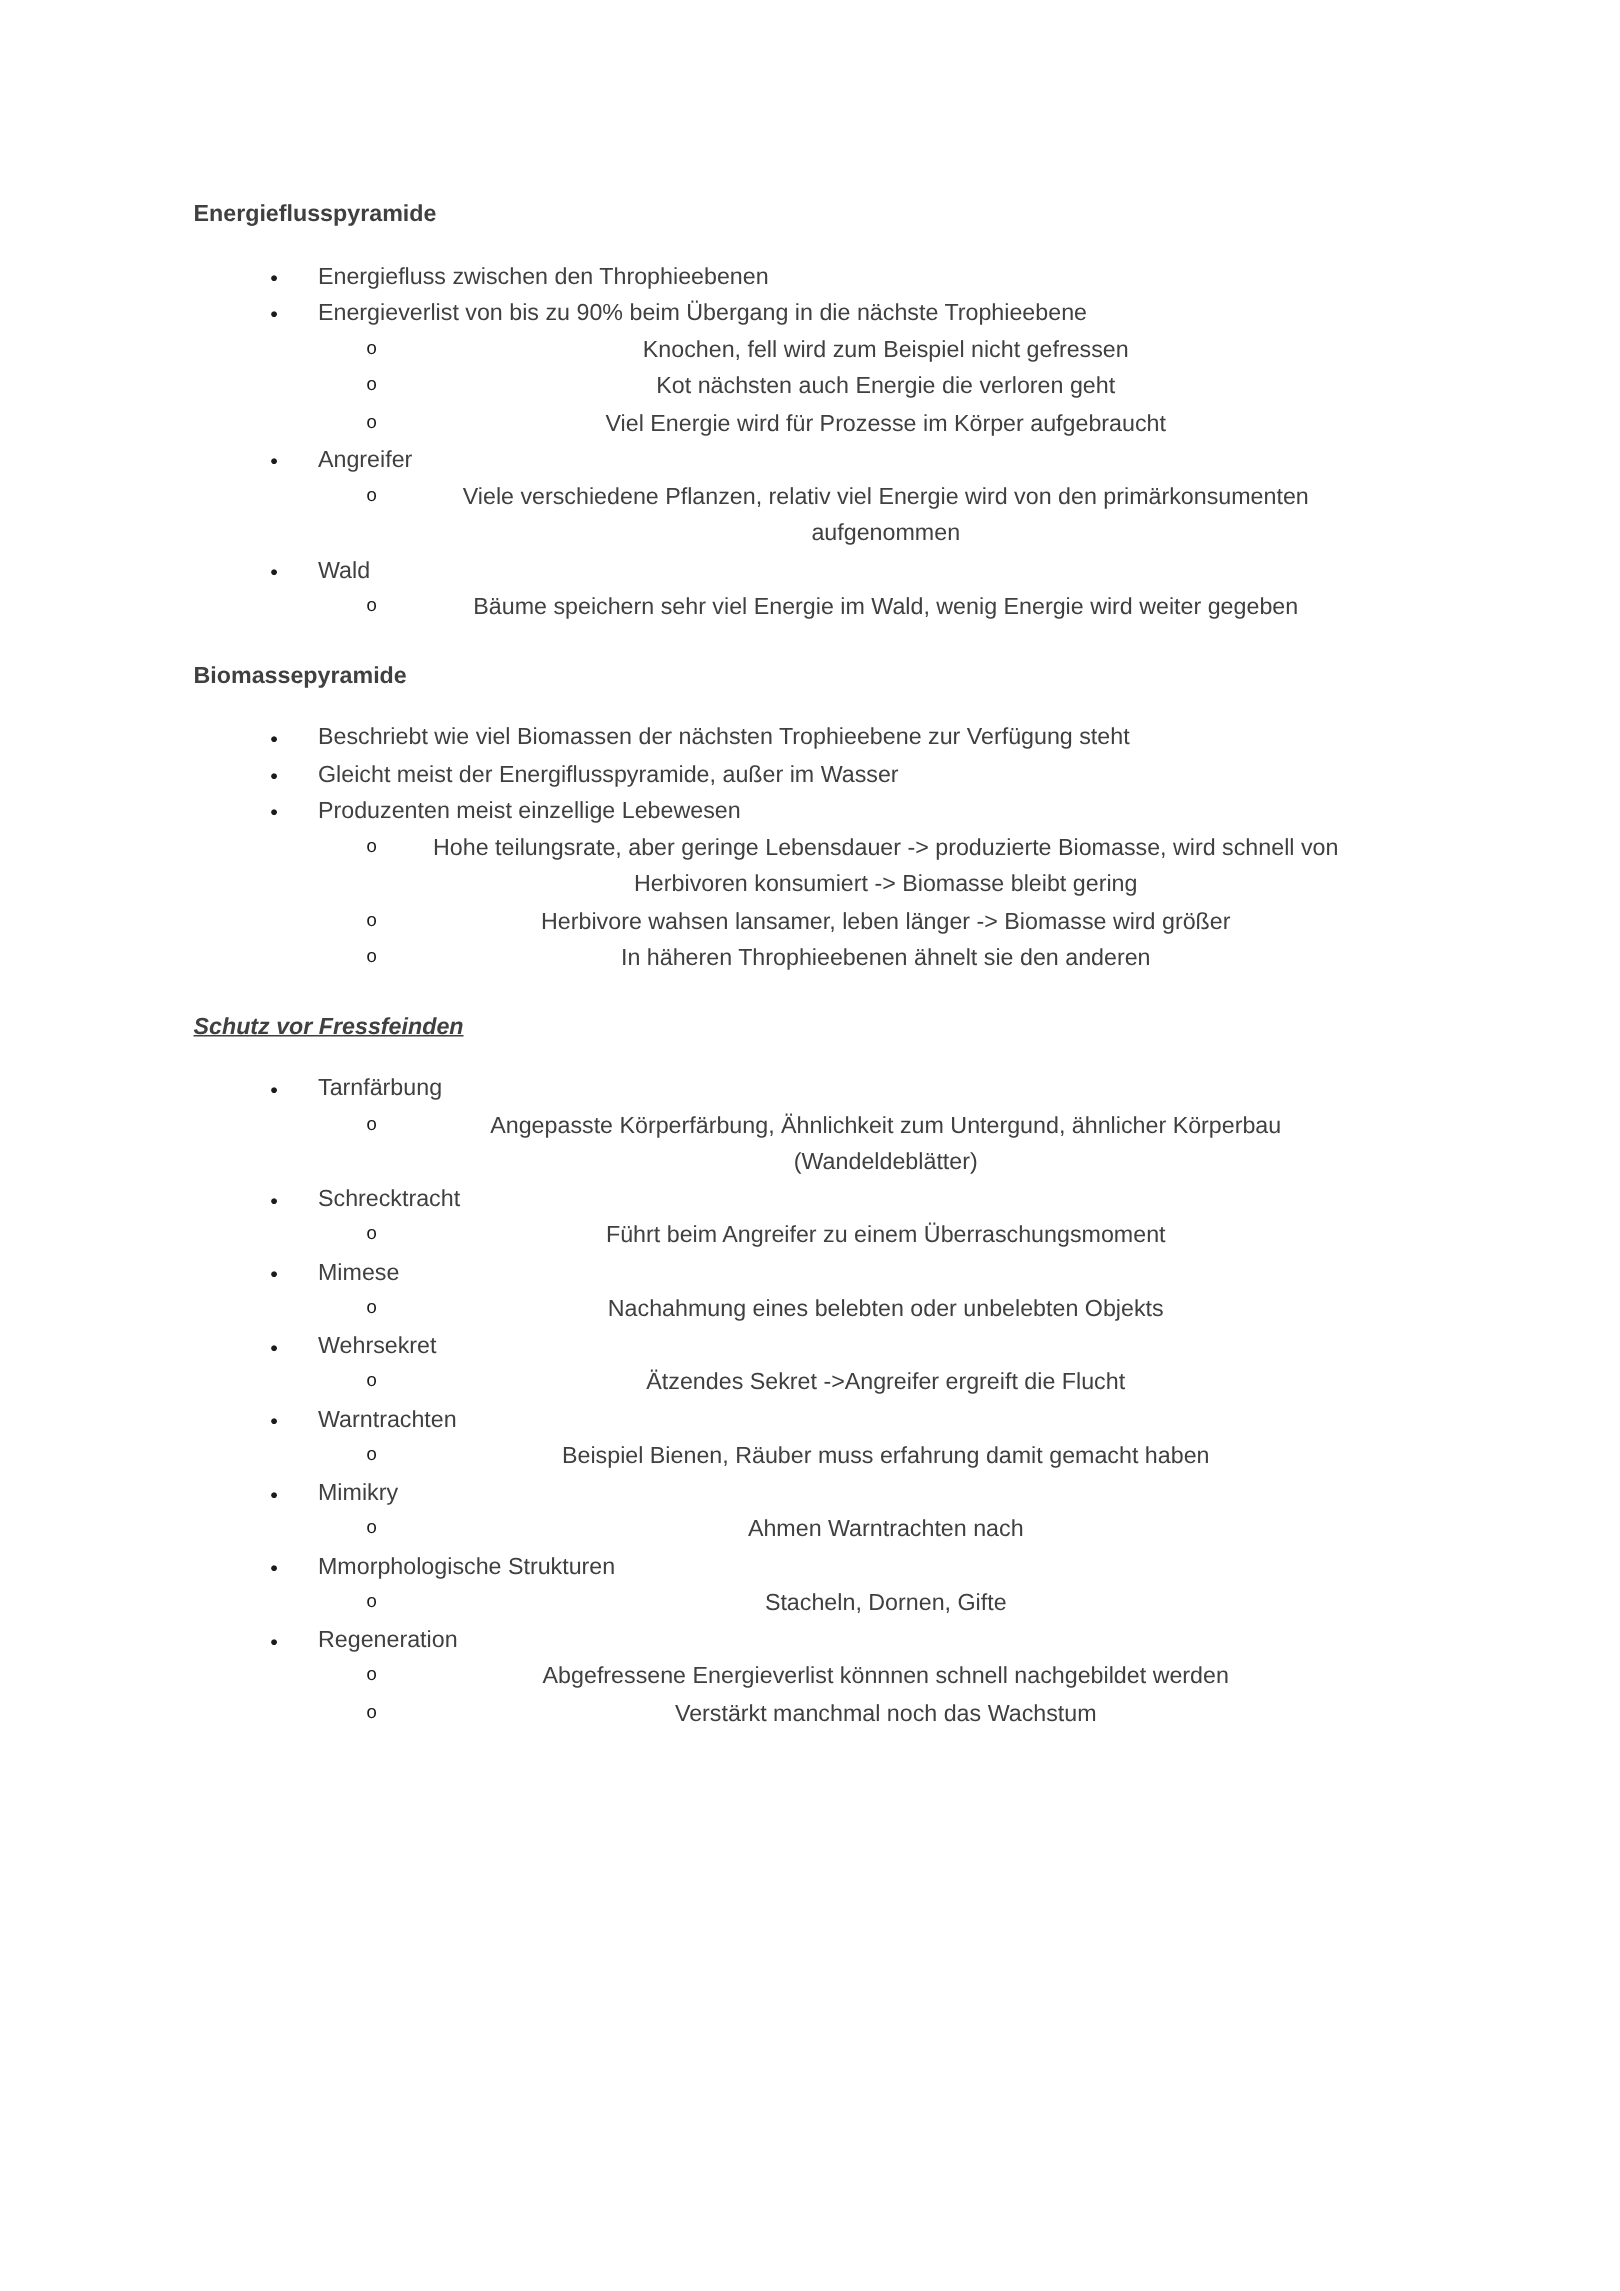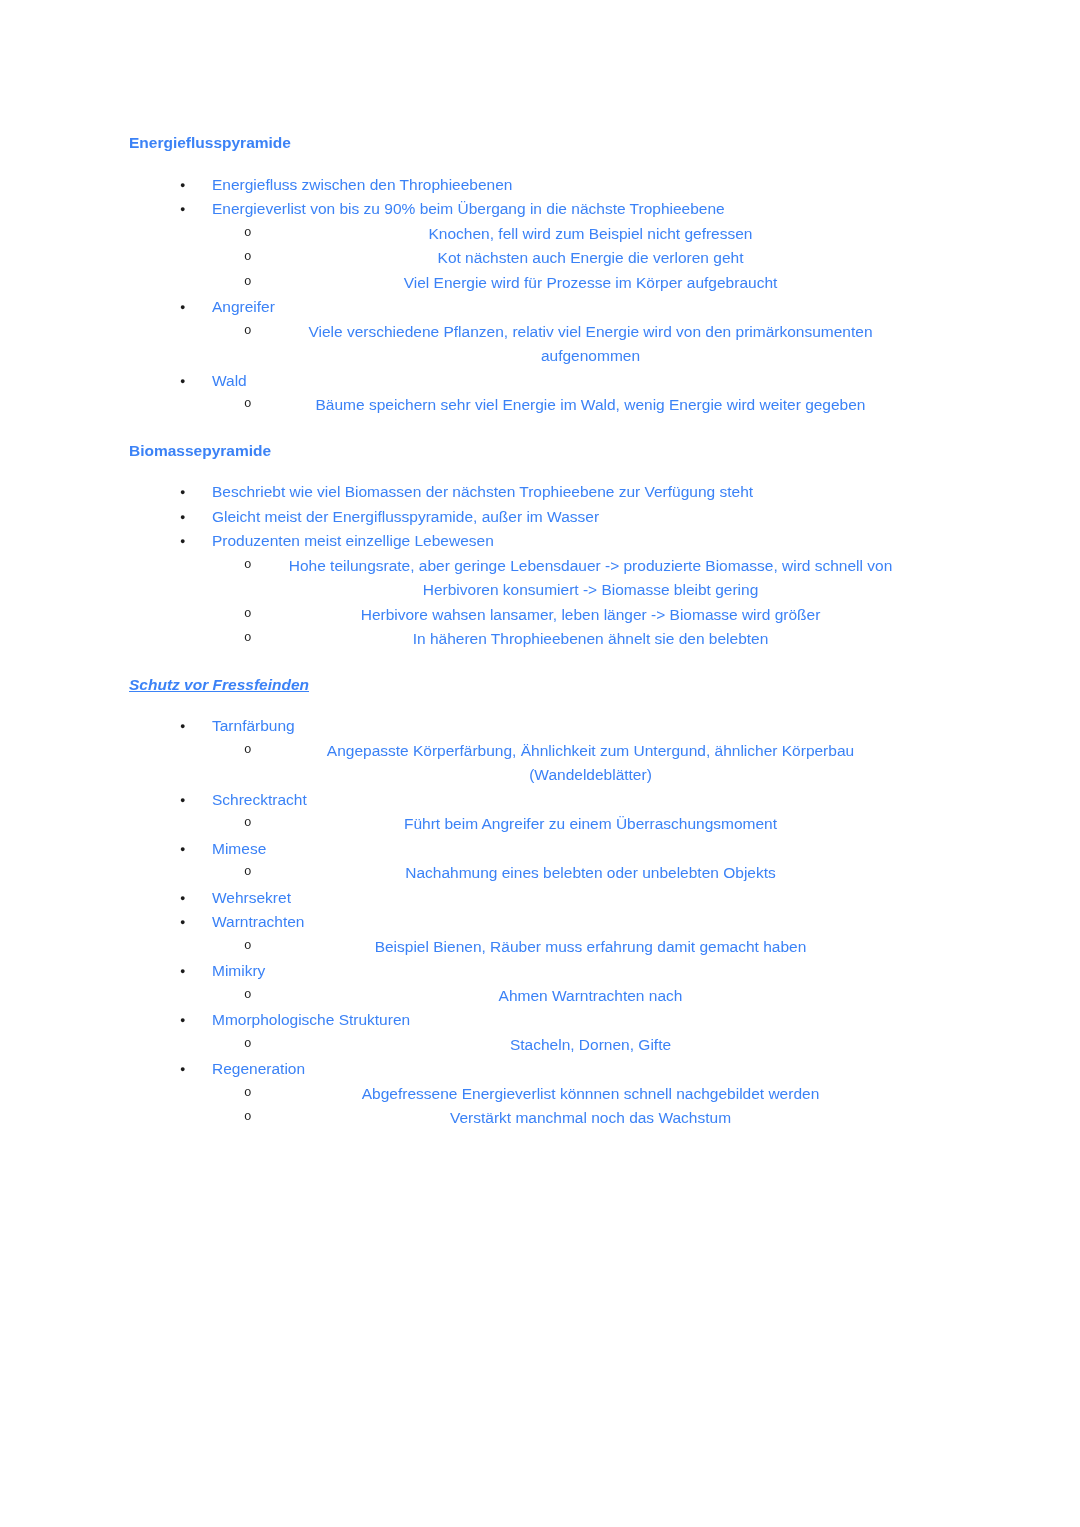--- a/index.html
+++ b/index.html
@@ -10,21 +10,21 @@
   .page {
     position: relative;
     width: 1080px;
     height: 1527px;
     box-sizing: border-box;
     background: #ffffff;
     padding: 131px 160px 40px 129px;
     font-family: "Liberation Sans", sans-serif;
     font-size: 15.5px;
     line-height: 24.5px;
-    color: #3b82f6;
+    color: #404040;
     overflow: hidden;
   }
   .section {
     margin: 0 0 21px 0;
   }
   .section-title {
     font-size: 15.5px;
     font-weight: bold;
     margin: 0 0 17px 0;
     line-height: 24.5px;
@@ -97,37 +97,39 @@
         </ul>
       </section>
       <section class="section">
         <h2 class="section-title">Biomassepyramide</h2>
         <ul class="l1">
           <li class="l1-item"><span>Beschriebt wie viel Biomassen der nächsten Trophieebene zur Verfügung steht</span></li>
           <li class="l1-item"><span>Gleicht meist der Energiflusspyramide, außer im Wasser</span></li>
           <li class="l1-item"><span>Produzenten meist einzellige Lebewesen</span><ul class="l2">
               <li class="l2-item"><span>Hohe teilungsrate, aber geringe Lebensdauer -&gt; produzierte Biomasse, wird schnell von Herbivoren konsumiert -&gt; Biomasse bleibt gering</span></li>
               <li class="l2-item"><span>Herbivore wahsen lansamer, leben länger -&gt; Biomasse wird größer</span></li>
-              <li class="l2-item"><span>In häheren Throphieebenen ähnelt sie den belebten</span></li>
+              <li class="l2-item"><span>In häheren Throphieebenen ähnelt sie den anderen</span></li>
             </ul></li>
         </ul>
       </section>
       <section class="section">
         <h2 class="section-title underlined">Schutz vor Fressfeinden</h2>
         <ul class="l1">
           <li class="l1-item"><span>Tarnfärbung</span><ul class="l2">
               <li class="l2-item"><span>Angepasste Körperfärbung, Ähnlichkeit zum Untergund, ähnlicher Körperbau (Wandeldeblätter)</span></li>
             </ul></li>
           <li class="l1-item"><span>Schrecktracht</span><ul class="l2">
               <li class="l2-item"><span>Führt beim Angreifer zu einem Überraschungsmoment</span></li>
             </ul></li>
           <li class="l1-item"><span>Mimese</span><ul class="l2">
               <li class="l2-item"><span>Nachahmung eines belebten oder unbelebten Objekts</span></li>
             </ul></li>
-          <li class="l1-item"><span>Wehrsekret</span></li>
+          <li class="l1-item"><span>Wehrsekret</span><ul class="l2">
+              <li class="l2-item"><span>Ätzendes Sekret -&gt;Angreifer ergreift die Flucht</span></li>
+            </ul></li>
           <li class="l1-item"><span>Warntrachten</span><ul class="l2">
               <li class="l2-item"><span>Beispiel Bienen, Räuber muss erfahrung damit gemacht haben</span></li>
             </ul></li>
           <li class="l1-item"><span>Mimikry</span><ul class="l2">
               <li class="l2-item"><span>Ahmen Warntrachten nach</span></li>
             </ul></li>
           <li class="l1-item"><span>Mmorphologische Strukturen</span><ul class="l2">
               <li class="l2-item"><span>Stacheln, Dornen, Gifte</span></li>
             </ul></li>
           <li class="l1-item"><span>Regeneration</span><ul class="l2">

